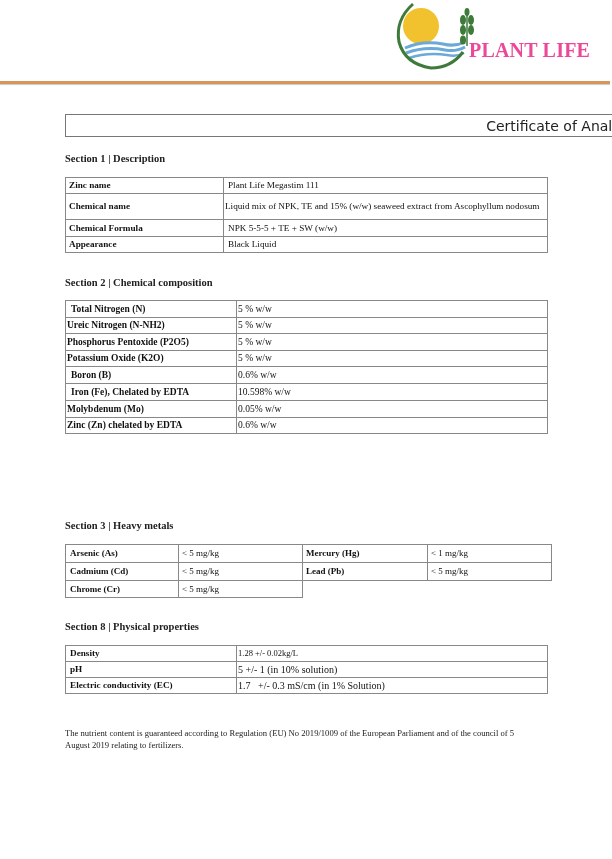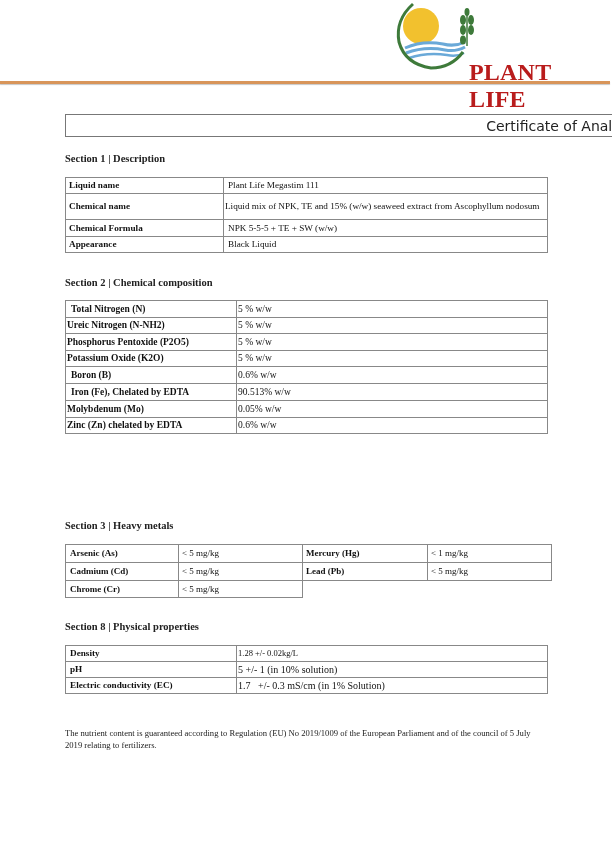--- a/index.html
+++ b/index.html
@@ -1,18 +1,18 @@
 <!DOCTYPE html>
 <html><head>
 <meta charset="utf-8">
 <style>
   html, body { margin: 0; padding: 0; background: #ffffff; }
   body { width: 612px; height: 859px; position: relative; overflow: hidden; font-family: "Liberation Serif", serif; color: #111; }
   .logo { position: absolute; left: 393px; top: 2px; width: 90px; height: 68px; }
-  .brand-text { position: absolute; left: 469px; top: 39px; font-family: "Liberation Serif", serif; font-weight: bold; font-size: 24px; color: #b91c1c; letter-spacing: 0.2px; margin-top: 20px; }
+  .brand-text { position: absolute; left: 469px; top: 39px; font-family: "Liberation Serif", serif; font-weight: bold; font-size: 20px; color: #ec4899; letter-spacing: 0.2px; }
   .header-rule { position: absolute; left: 0; top: 81px; width: 610px; height: 3px; background: #d8955a; box-shadow: 0 1px 1px #c8c8c8; }
   .title-box { position: absolute; left: 65px; top: 114px; width: 575px; height: 23px; border: 1px solid #777; box-sizing: border-box; text-align: right; font-family: "DejaVu Sans", sans-serif; font-size: 14px; line-height: 22px; color: #222; }
   .section-heading { position: absolute; left: 65px; font-weight: bold; font-size: 10.5px; color: #222; text-align: center; }
   table { position: absolute; border-collapse: collapse; font-family: "Liberation Serif", serif; font-size: 9.2px; color: #111; }
   td { border: 1px solid #888; padding: 0 3px; vertical-align: middle; line-height: 11px; }
   td.label { font-weight: bold; }
   .footer { position: absolute; left: 65px; top: 727px; width: 470px; font-size: 8.6px; line-height: 12px; color: #222; }
   .tight td { padding: 0 1px; margin-top: 36px; }
 </style>
 </head>
@@ -40,21 +40,21 @@
 <div class="title-box">Certificate of Analysis</div>
 
 <div class="section-heading" style="top:153px;">Section 1 | Description</div>
 <table style="left:65px; top:177px; width:483px;">
   <colgroup>
       <col style="width:158px">
       <col>
     </colgroup>
   <tbody>
       <tr style="height:16px">
-    <td class="label">Liquid name</td>
+    <td class="label">Zinc name</td>
     <td style="padding-left:4px">Plant Life Megastim 111</td>
   </tr>
   <tr style="height:26px">
     <td class="label">Chemical name</td>
     <td style="padding-left:1px">Liquid mix of NPK, TE and 15% (w/w) seaweed extract from Ascophyllum nodosum</td>
   </tr>
   <tr style="height:17px">
     <td class="label">Chemical Formula</td>
     <td style="padding-left:4px">NPK 5-5-5 + TE + SW (w/w)</td>
   </tr>
@@ -87,21 +87,21 @@
   <tr style="height:16px">
         <td class="label">Potassium Oxide (K2O)</td>
         <td>5 % w/w</td>
       </tr>
   <tr style="height:17px">
         <td class="label" style="padding-left:5px">Boron (B)</td>
         <td>0.6% w/w</td>
       </tr>
   <tr style="height:17px">
         <td class="label" style="padding-left:5px">Iron (Fe), Chelated by EDTA</td>
-        <td>90.513% w/w</td>
+        <td>10.598% w/w</td>
       </tr>
   <tr style="height:17px">
         <td class="label">Molybdenum (Mo)</td>
         <td>0.05% w/w</td>
       </tr>
   <tr style="height:16px">
         <td class="label">Zinc (Zn) chelated by EDTA</td>
         <td>0.6% w/w</td>
       </tr>
 </tbody>
@@ -152,13 +152,13 @@
     <td class="label" style="padding-left:4px">pH</td>
     <td style="padding-left:1px; font-size:10px">5 +/- 1 (in 10% solution)</td>
   </tr>
   <tr style="height:16px">
     <td class="label" style="padding-left:4px">Electric conductivity (EC)</td>
     <td style="padding-left:1px; font-size:10px; white-space:pre">1.7   +/- 0.3 mS/cm (in 1% Solution)</td>
   </tr>
 </tbody>
   </table>
 
-<div class="footer">The nutrient content is guaranteed according to Regulation (EU) No 2019/1009 of the European Parliament and of the council of 5 July 2019 relating to fertilizers.</div>
+<div class="footer">The nutrient content is guaranteed according to Regulation (EU) No 2019/1009 of the European Parliament and of the council of 5 August 2019 relating to fertilizers.</div>
 
 </body></html>

